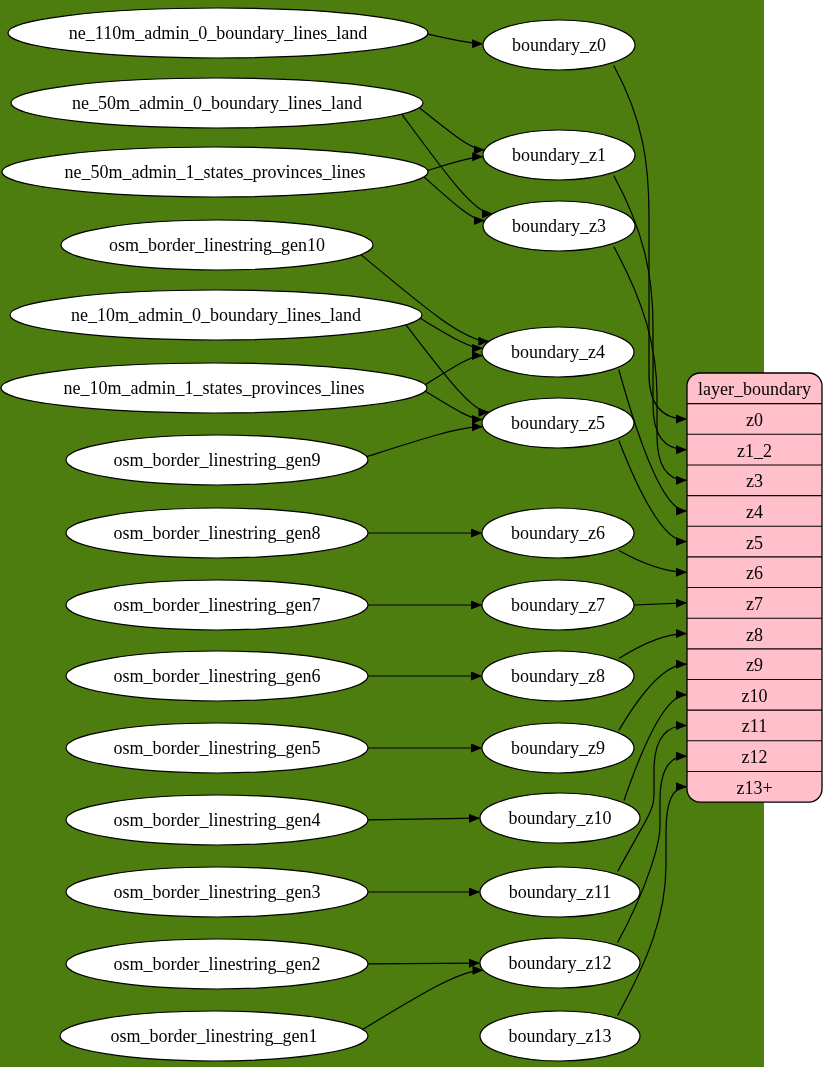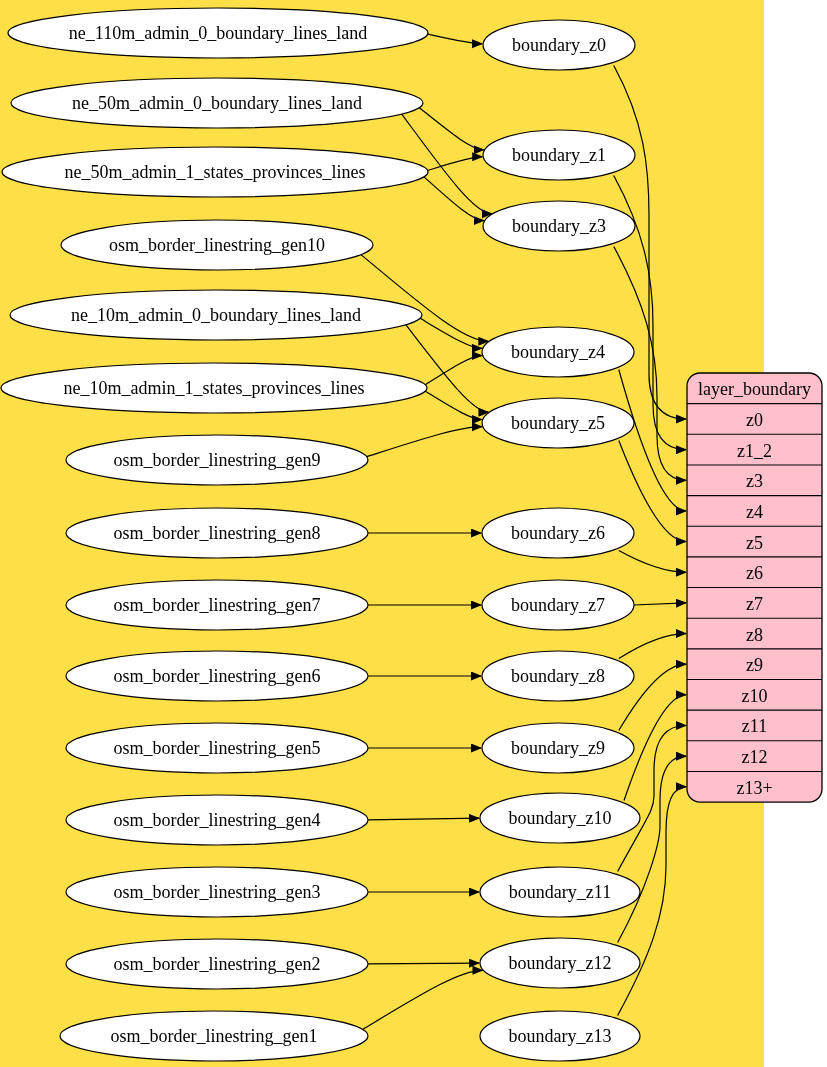--- a/index.html
+++ b/index.html
@@ -4,21 +4,21 @@
 <style>
   html, body {
     margin: 0;
     padding: 0;
     background: #ffffff;
   }
   #stage {
     position: relative;
     width: 764px;
     height: 1067px;
-    background: #fde047;
+    background: #4d7c0f;
     font-family: "Liberation Serif", "DejaVu Serif", serif;
   }
   svg { display: block; }
   text {
     font-family: "Liberation Serif", "DejaVu Serif", serif;
     font-size: 18px;
     fill: #000000;
   }
 </style>
 </head>

